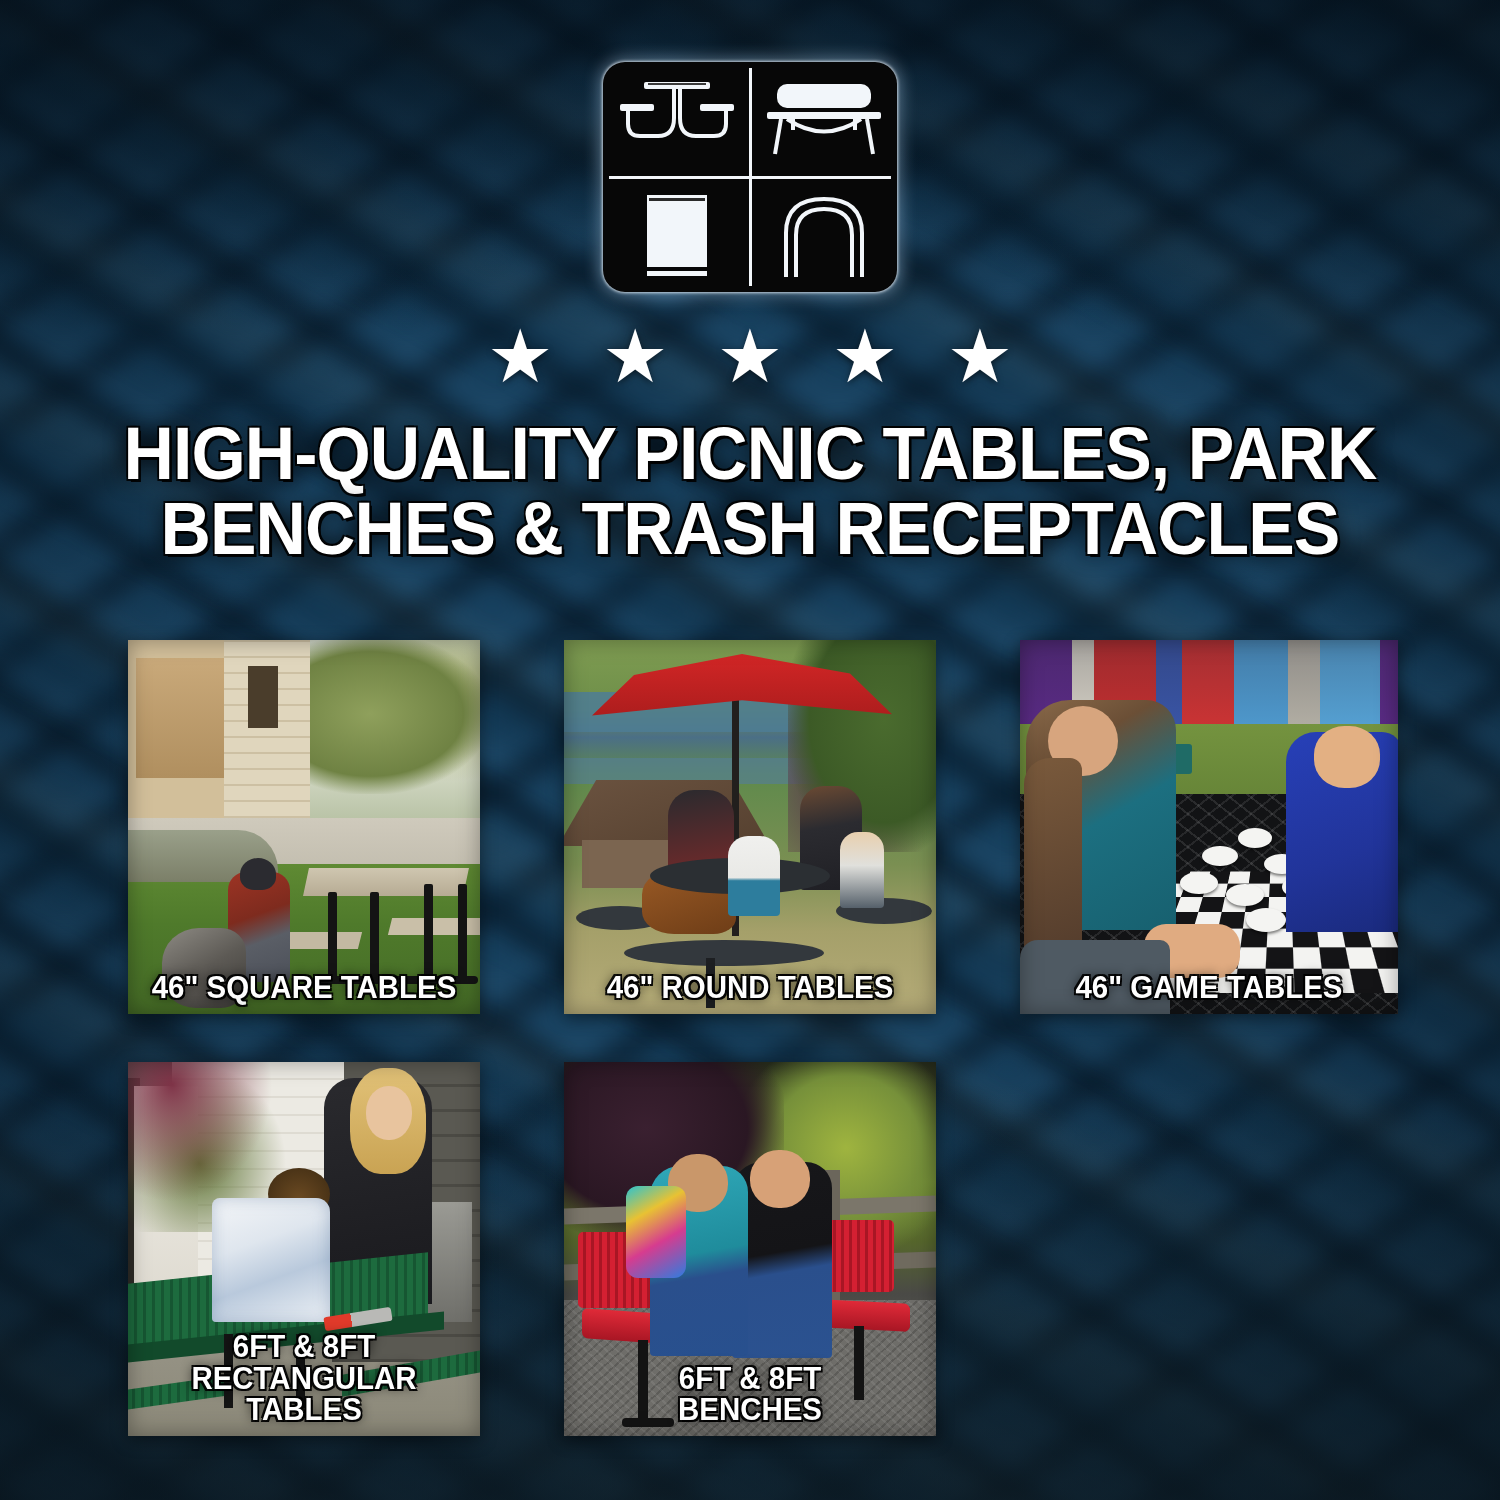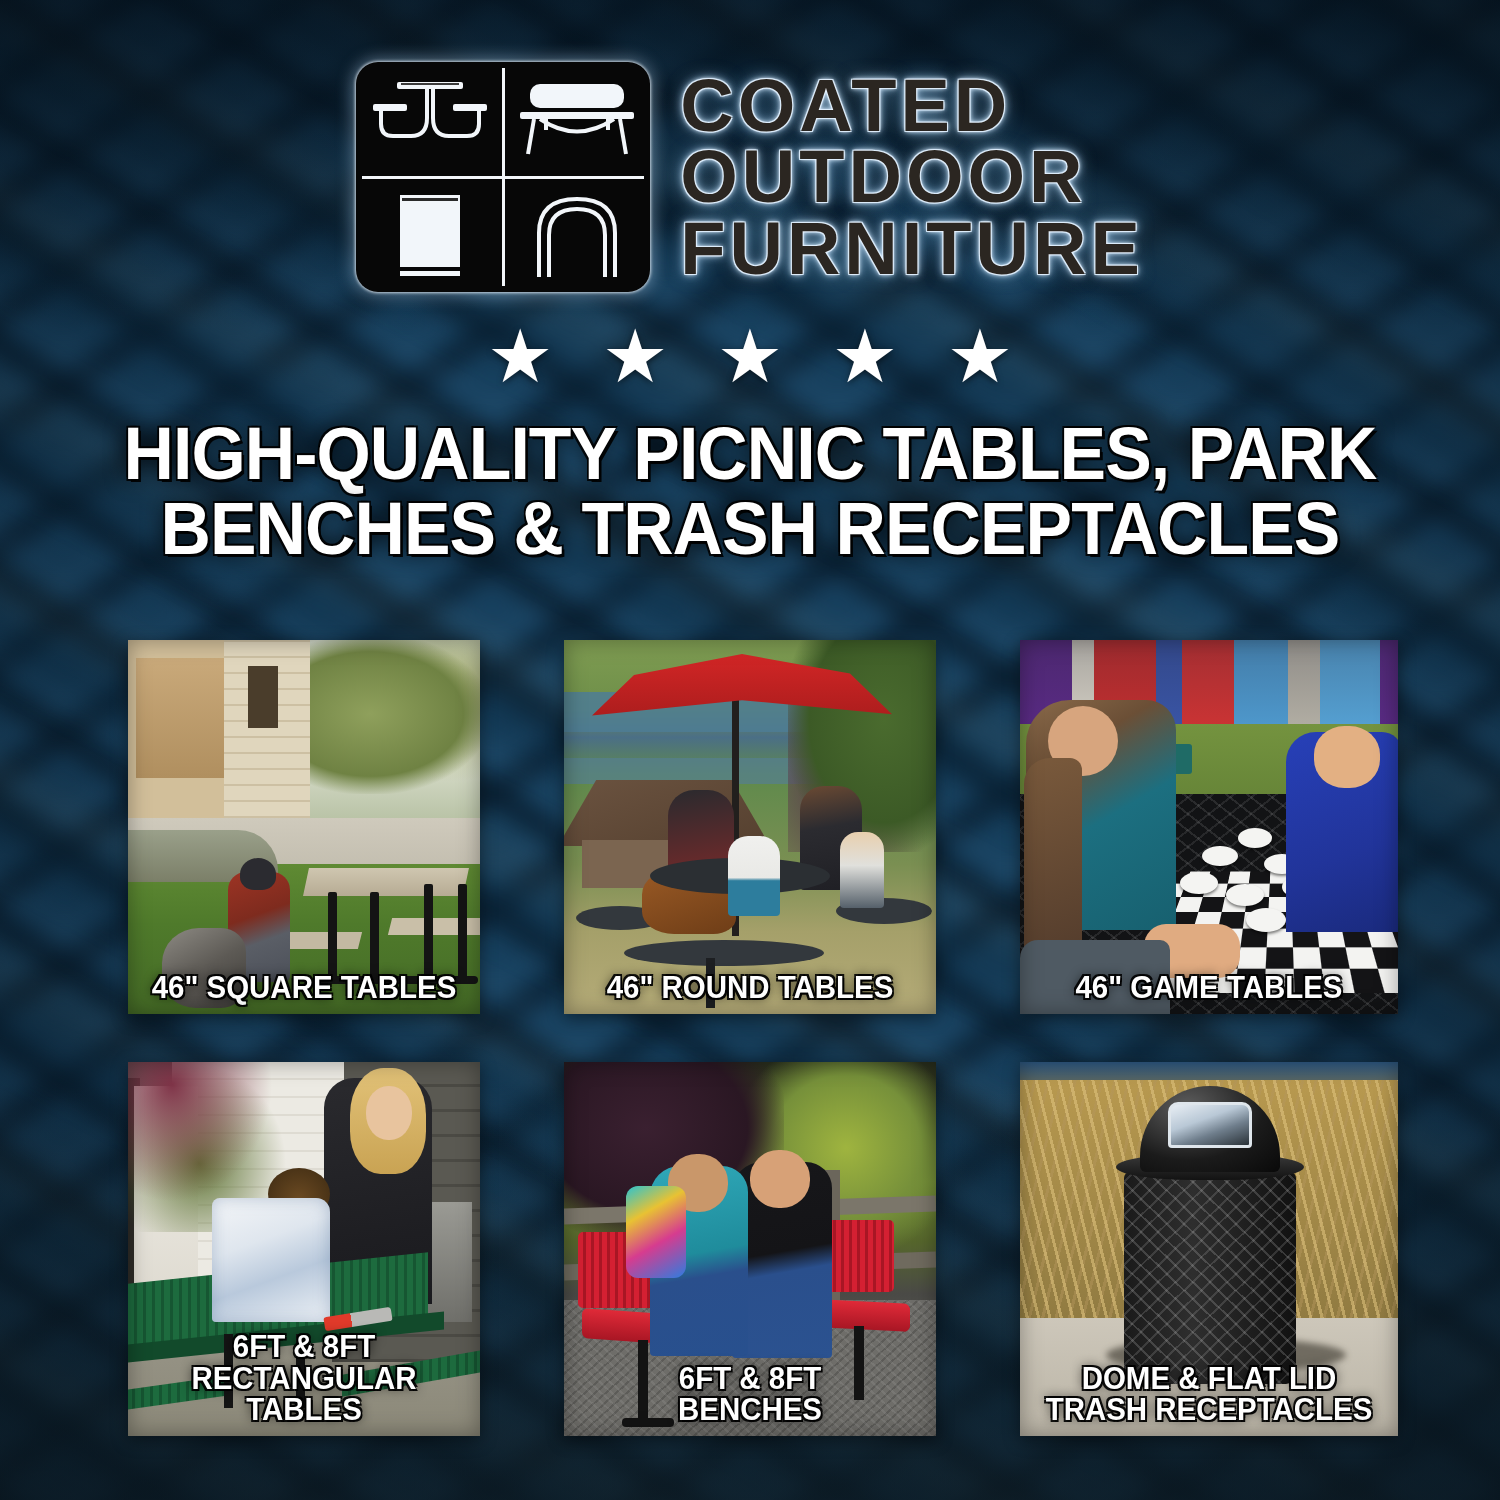--- a/index.html
+++ b/index.html
@@ -384,25 +384,20 @@
       </div>
 
       <div class="q br">
         <svg width="96" height="92" viewBox="0 0 96 92" fill="none" stroke="#f2f6fa" stroke-width="4">
           <path d="M10 88 V44 Q10 10 48 10 Q86 10 86 44 V88"></path>
           <path d="M20 88 V46 Q20 20 48 20 Q76 20 76 46 V88"></path>
         </svg>
       </div>
     </div>
 
-    <div class="logo-text">
-      <span class="l1">COATED</span>
-      <span class="l2">OUTDOOR</span>
-      <span class="l3">FURNITURE</span>
-    </div>
   </div>
 
   <div class="stars">★ ★ ★ ★ ★</div>
 
   <div class="headline">
     <span class="hl">HIGH-QUALITY PICNIC TABLES, PARK</span>
     <span class="hl">BENCHES &amp; TRASH RECEPTACLES</span>
   </div>
 
   <div class="grid">
@@ -547,32 +542,15 @@
         <div class="abs t5-boy1h"></div>
         <div class="abs t5-pack"></div>
       </div>
       <div class="cap">
         <span>6FT &amp; 8FT</span>
         <span class="c2">BENCHES</span>
       </div>
       <div class="vign-t"></div>
     </div>
 
-    <div class="tile">
-      <div class="scene">
-        <div class="abs t6-bg"></div>
-        <div class="abs t6-grass"></div>
-        <div class="abs t6-pad"></div>
-        <div class="abs t6-shadow"></div>
-        <div class="abs t6-body"></div>
-        <div class="abs t6-rim"></div>
-        <div class="abs t6-dome"></div>
-        <div class="abs t6-slot"></div>
-      </div>
-      <div class="cap">
-        <span>DOME &amp; FLAT LID</span>
-        <span class="c2">TRASH RECEPTACLES</span>
-      </div>
-      <div class="vign-t"></div>
-    </div>
 
   </div>
 </div>
 
 </body></html>

